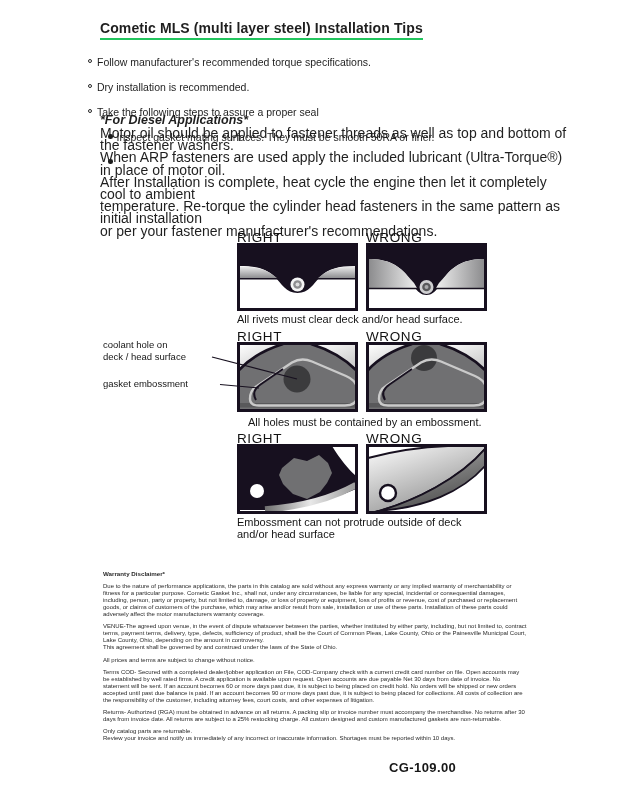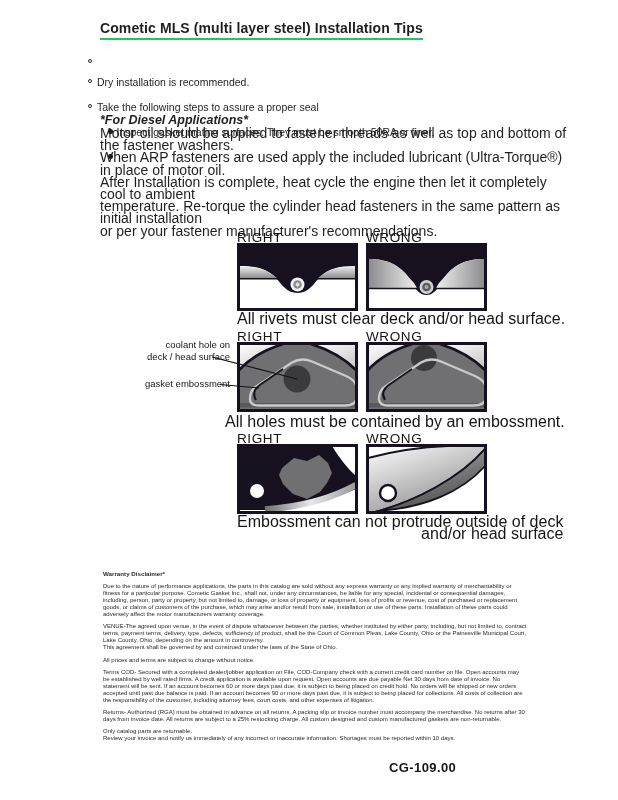--- a/index.html
+++ b/index.html
@@ -25,26 +25,26 @@
   .bullet-o{width:4px;height:4px;border:1px solid #2a2a2a;border-radius:50%;
             display:inline-block;margin:3.5px 5px 0 0;flex:0 0 auto;}
   .bullet-f{width:4.5px;height:4.5px;background:#1c1c1c;border-radius:50%;
             display:inline-block;margin:3.5px 4px 0 0;flex:0 0 auto;}
 
   .diesel{left:100px;top:113px;width:470px;}
   .diesel h2{font-size:12.5px;font-weight:bold;font-style:italic;}
   .diesel p{margin-top:0;font-size:14px;line-height:12.2px;white-space:pre-line;}
 
   .dlabel{width:121px;text-align:left;font-size:13.5px;letter-spacing:.6px;color:#121212;}
-  .caption{font-size:16px;line-height:12px;white-space:pre-line;color:#161616;text-align:right;}
+  .caption{font-size:11px;line-height:12px;white-space:pre-line;color:#161616;}
 
   .dbox{width:121px;z-index:1;}
   .dbox svg{display:block;}
 
-  .row2-note{left:103px;width:127px;text-align:right;font-size:9.5px;line-height:11.5px;
+  .row2-note{left:103px;width:127px;text-align:left;font-size:9.5px;line-height:11.5px;
              white-space:pre-line;color:#161616;}
 
   .legal{left:103px;top:571px;width:424px;font-size:6px;line-height:6.9px;color:#2a2a2a;}
   .legal h3{font-size:6.2px;font-weight:bold;}
   .legal p{margin-top:5.5px;white-space:pre-line;}
 
   .pagecode{left:389px;top:760px;font-size:13px;letter-spacing:.4px;color:#161616;font-weight:bold;}
 
   .f-dk{fill:var(--dk);} .f-gray{fill:var(--gray);} .f-hole{fill:var(--hole);}
   .s-dk{stroke:var(--dk);} .s-emboss{stroke:var(--emboss);} .nf{fill:none;}
@@ -85,21 +85,21 @@
         <stop offset="1" stop-color="#4e4e4e"></stop>
     </linearGradient>
   </defs>
 </svg>
 
 <div id="page">
 
   <h1 class="abs title">Cometic MLS (multi layer steel) Installation Tips</h1>
 
   <ul class="abs tips">
-    <li class="l1"><span class="bullet-o"></span></li>
+    <li class="l1"><span class="bullet-o"></span><span>Follow manufacturer's recommended torque specifications.</span></li>
     <li class="l1"><span class="bullet-o"></span><span>Dry installation is recommended.</span></li>
     <li class="l1"><span class="bullet-o"></span><span>Take the following steps to assure a proper seal</span></li>
     <li class="l2"><span class="bullet-f"></span><span>Inspect gasket mating surfaces.  They must be smooth 50RA or finer.</span></li>
     <li class="l2"><span class="bullet-f"></span></li>
   </ul>
 
   <div class="abs diesel">
     <h2>*For Diesel Applications*</h2>
     <p>Motor oil should be applied to fastener threads as well as top and bottom of the fastener washers.
 When ARP fasteners are used apply the included lubricant (Ultra-Torque®) in place of motor oil.</p>
@@ -167,21 +167,21 @@
       <path fill="url(#gCorner)" d="M119,2 L74,2 C90,7 106,15 119,28 Z"></path>
       <path class="s-dk nf" stroke-width="2.8" d="M46,2 C30,7 14,15 2,28"></path>
       <path class="s-dk nf" stroke-width="2.8" d="M74,2 C90,7 106,15 119,28"></path>
       <rect fill="#59595b" x="2" y="61" width="117" height="4.5"></rect>
       <circle class="f-hole" cx="58" cy="16" r="13"></circle>
       <path class="s-emboss nf" stroke-width="2.4" d="M13,57 C13,62 17,63.5 22,63.5 L108,63.5 C116,63.5 120,60 120,54 L120,47 C120,41 116,37 109,34 L75,19.5 C68,16.5 61,17 55,20.5 L20,44 C14,47.5 13,52 13,57 Z"></path>
       <path class="s-dk nf" stroke-width="2" d="M19,58 C15.5,52 17.5,46.5 23.5,42.5 L46,27"></path>
       <rect class="s-dk nf" x="1.5" y="1.5" width="118" height="67" stroke-width="3"></rect>
     </svg>
   </div>
-  <div class="abs caption" style="left:225px;top:416px">All holes must be contained by an embossment.</div>
+  <div class="abs caption" style="left:248px;top:416px">All holes must be contained by an embossment.</div>
 
   <div class="abs dlabel" style="left:237px;top:431px">RIGHT</div>
   <div class="abs dlabel" style="left:366px;top:431px">WRONG</div>
 
   <div class="abs dbox" style="left:237px;top:444px">
     <svg width="121" height="70" viewBox="0 0 121 70">
       <rect fill="#ffffff" x="2" y="2" width="117" height="66"></rect>
       <path class="f-dk" d="M2,2 H95 C103,15 111,25 119,32 V45 C92,57 60,64 30,66 H2 Z"></path>
       <path stroke="url(#gBevel)" fill="none" stroke-width="6.5" d="M119,41 C94,55 62,63 28,65.5"></path>
       <polygon class="f-gray" points="45,24 57,14 70,17 82,11 91,19 95,29 90,39 83,48 70,55 56,50 46,40 42,31"></polygon>

